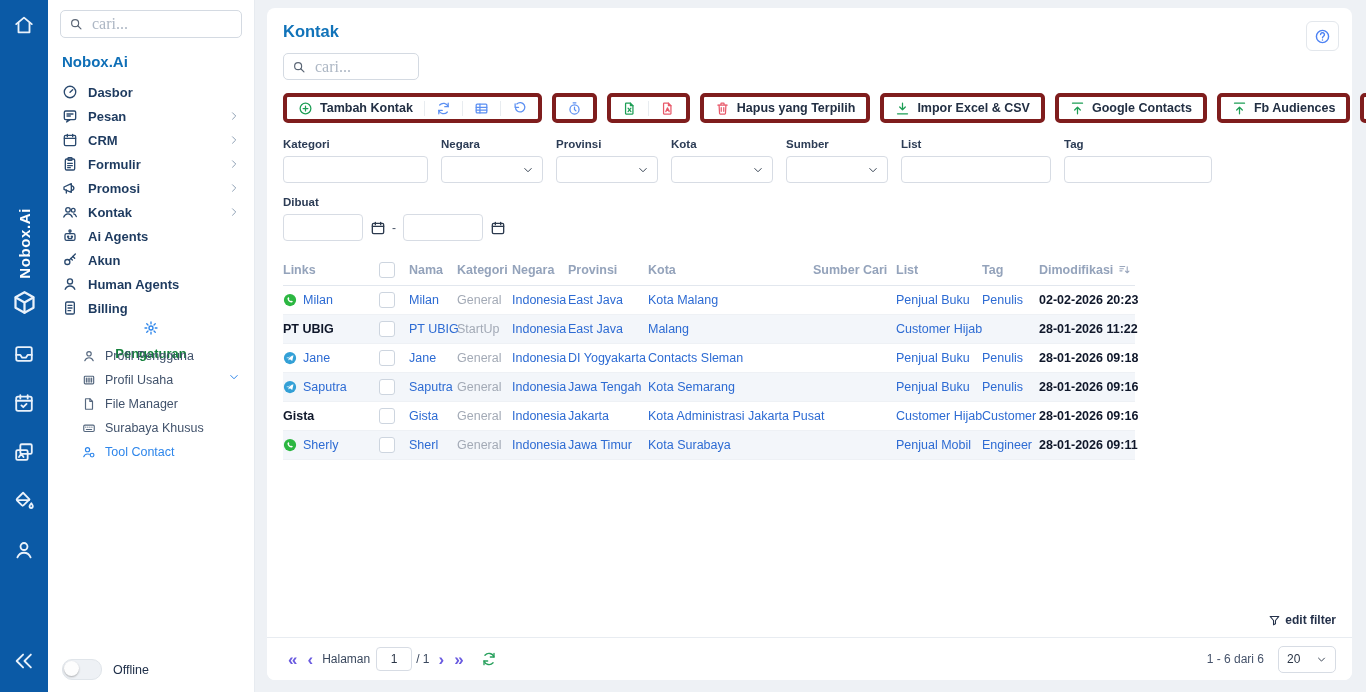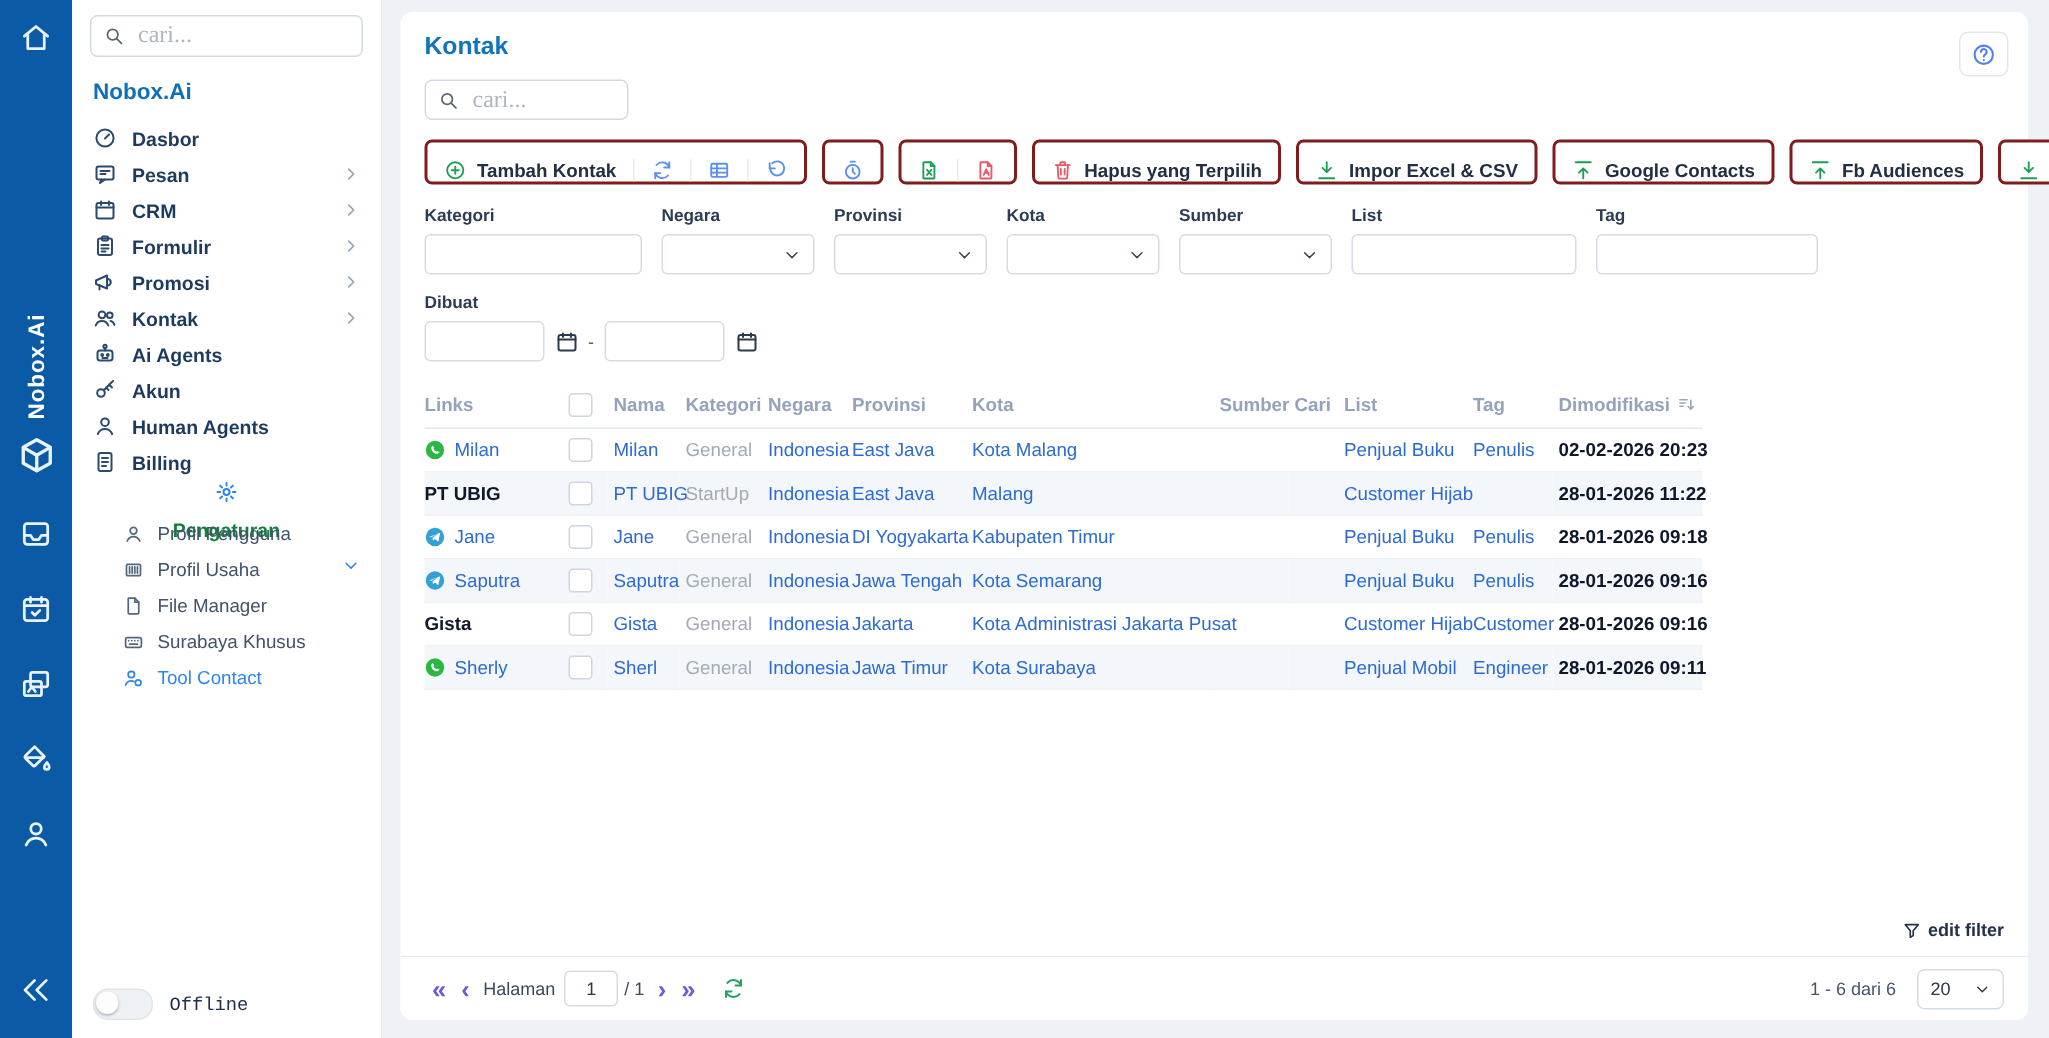--- a/index.html
+++ b/index.html
@@ -43,35 +43,35 @@
   .side-sub{display:flex;align-items:center;gap:9px;height:24px;margin-left:22px;
     color:#41526b;font-size:12.5px;font-weight:500;cursor:pointer;}
   .side-sub .ic{width:14px;height:14px;color:#56687f;}
   .side-sub.active{color:#2e86eb;}
   .side-sub.active .ic{color:#2e86eb;}
   .offline{position:absolute;left:14px;bottom:12px;display:flex;align-items:center;gap:11px;}
   .toggle{width:38px;height:19px;border-radius:10px;background:#eef1f5;border:1px solid #e0e5ea;
     position:relative;cursor:pointer;display:inline-block;}
   .toggle::after{content:"";position:absolute;left:1px;top:1px;width:15px;height:15px;
     border-radius:50%;background:#fdfdfd;box-shadow:0 1px 2px rgba(0,0,0,.28);}
-  .off-label{font-size:12.5px;color:#20304a;font-weight:500;font-family:Liberation Mono, monospace;}
+  .off-label{font-size:12.5px;color:#20304a;font-weight:500;}
 
   
   .card{position:absolute;left:267px;top:8px;right:14px;bottom:12px;background:#ffffff;
     border-radius:8px;box-sizing:border-box;padding:14px 16px;}
   .page-title{color:#1173b9;font-size:16.5px;font-weight:700;}
   .help-btn{position:absolute;top:13px;right:13px;width:31px;height:28px;border:1px solid #e3e7ec;
     border-radius:6px;display:flex;align-items:center;justify-content:center;color:#4d82f3;
     background:#fff;cursor:pointer;}
   .help-btn .ic{width:17px;height:17px;}
   .card-search{width:136px;margin-top:12px;height:27px;}
 
   
   .toolbar{display:flex;gap:10px;margin-top:13px;align-items:center;}
-  .tb-group{display:flex;align-items:flex-end;border:2px solid #7f1d1d;border-radius:5px;
+  .tb-group{display:flex;align-items:center;border:4px solid #7f1d1d;border-radius:5px;
     background:#fff;height:30px;box-sizing:border-box;}
   .tb-btn{display:flex;align-items:center;gap:7px;padding:0 11px;font-size:12.5px;
     font-weight:600;color:#222f43;cursor:pointer;white-space:nowrap;}
   .tb-btn + .tb-btn{border-left:1px solid #e8ecf0;}
   .tb-btn .ic{width:15px;height:15px;}
   .c-green{color:#1d9e55;} .c-blue{color:#5b8ff2;} .c-red{color:#e8596a;}
 
   
   .filters{display:flex;gap:13px;margin-top:15px;}
   .flabel{font-size:11.5px;color:#2c3c55;font-weight:600;margin-bottom:6px;}
@@ -712,21 +712,21 @@
                     </svg>
                   </span>
                   <span class="cell-link">Jane</span>
                 </div>
               </td>
               <td><span class="cb"></span></td>
               <td><span class="cell-link">Jane</span></td>
               <td><span class="cell-gray">General</span></td>
               <td><span class="cell-link">Indonesia</span></td>
               <td><span class="cell-link">DI Yogyakarta</span></td>
-              <td><span class="cell-link">Kabupaten Timur</span></td>
+              <td><span class="cell-link">Contacts Sleman</span></td>
               <td><span></span></td>
               <td><span></span></td>
               <td><span class="cell-link">Penjual Buku</span></td>
               <td><span class="cell-link">Penulis</span></td>
               <td><span class="cell-dark">28-01-2026 09:18</span></td>
             </tr>
             <tr>
               <td>
                 <div class="links-cell">
                   <span class="ic">

